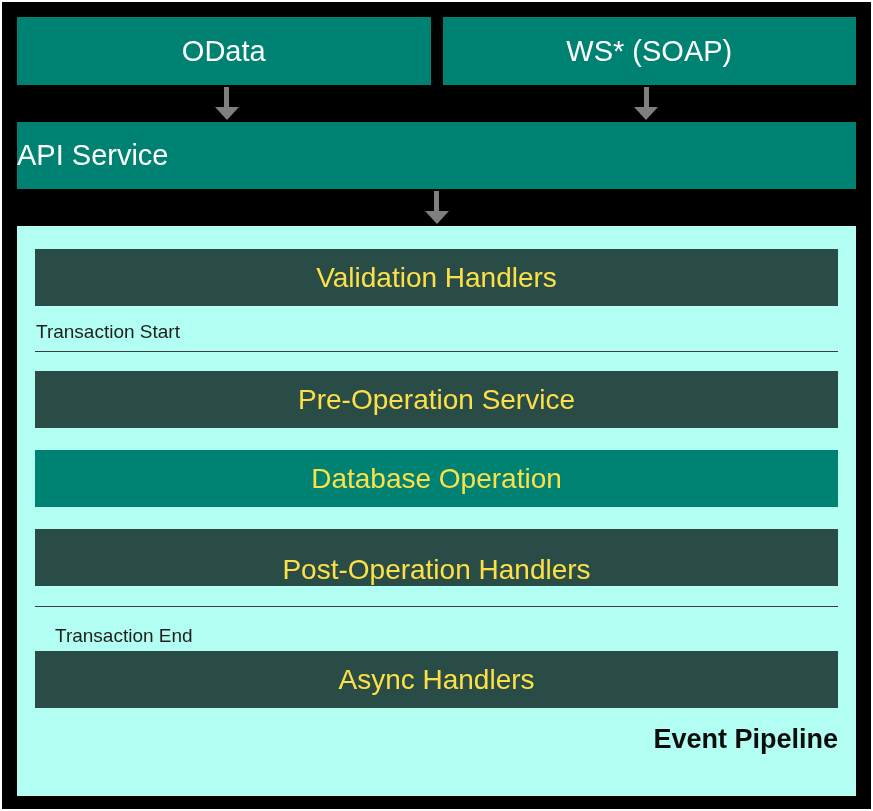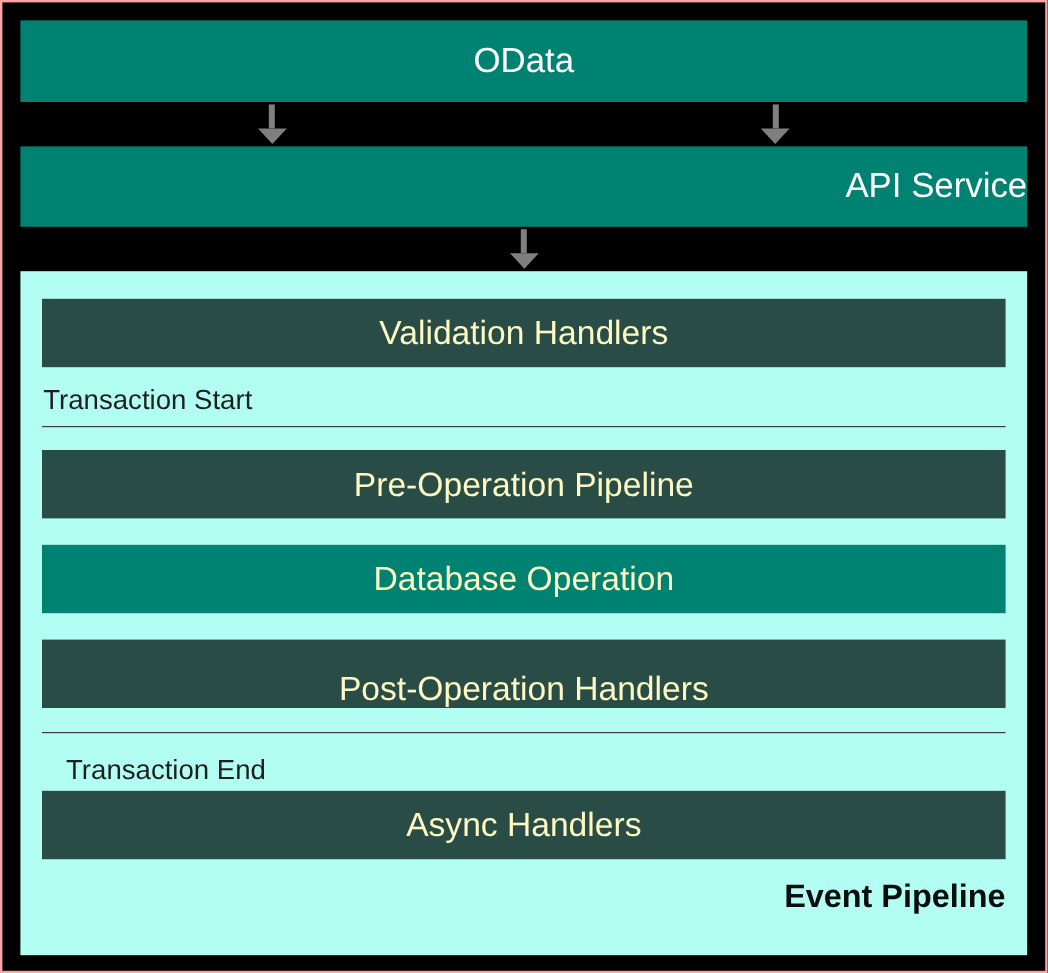--- a/index.html
+++ b/index.html
@@ -2,21 +2,21 @@
 <html style="--teal: #008272; --dark: #2A4C47; --light: #B3FEF2; --arrow: #7F7F7F;"><head>
 <meta charset="utf-8">
 <style>
   html, body { margin: 0; padding: 0; background: #555; }
   * { box-sizing: border-box; }
 
   .frame {
     width: 873px;
     height: 811px;
     background: #000000;
-    border: 2px solid #fca5a5;
+    border: 2px solid #ffffff;
     font-family: "Liberation Sans", sans-serif;
     overflow: hidden;
   }
 
   
   .top-row {
     display: flex;
     gap: 12px;
     margin: 15px 15px 0 15px;
   }
@@ -63,47 +63,47 @@
 
   
   .api-box {
     margin: 0 15px;
     height: 67px;
     background: var(--teal);
     color: #ffffff;
     font-size: 29px;
     display: flex;
     align-items: center;
-    justify-content: flex-end;
+    justify-content: flex-start;
   }
 
   
   .pipeline {
     margin: 0 15px;
     height: 570px;
     background: var(--light);
     padding: 23px 18px 0 18px;
     display: flex;
     flex-direction: column;
   }
   .stage {
     height: 57px;
-    color: #fef9c3;
+    color: #fde047;
     font-size: 28px;
     display: flex;
     align-items: center;
     justify-content: center;
     flex: none;
   }
   .stage.dark { background: var(--dark); }
   .stage.teal { background: var(--teal); }
 
   .tx-label {
     color: #1f1f1f;
-    font-size: 23px;
+    font-size: 19px;
     line-height: 1;
     flex: none;
   }
   .tx-start { margin-top: 16px; padding-left: 1px; }
   .tx-end   { margin-top: 19px; padding-left: 20px; }
 
   .tx-line {
     border: none;
     border-top: 1px solid #3d3d3d;
     margin: 0;
@@ -129,20 +129,23 @@
 </style>
 </head>
 <body>
 
 <div class="frame">
 
   <div class="top-row">
     <div class="source-box">
       <span>OData</span>
     </div>
+    <div class="source-box">
+      <span>WS* (SOAP)</span>
+    </div>
   </div>
 
   <div class="arrow-row">
     <div class="arrow-cell">
       <div class="arrow-down">
         <div class="stem"></div>
         <div class="head"></div>
       </div>
     </div>
     <div class="arrow-cell">
@@ -169,21 +172,21 @@
   <div class="pipeline">
 
     <div class="stage dark">
       <span>Validation Handlers</span>
     </div>
 
     <div class="tx-label tx-start">Transaction Start</div>
     <hr class="tx-line line-start">
 
     <div class="stage dark stage-pre">
-      <span>Pre-Operation Pipeline</span>
+      <span>Pre-Operation Service</span>
     </div>
 
     <div class="stage teal stage-db">
       <span>Database Operation</span>
     </div>
 
     <div class="stage dark stage-post">
       <span>Post-Operation Handlers</span>
     </div>
 

